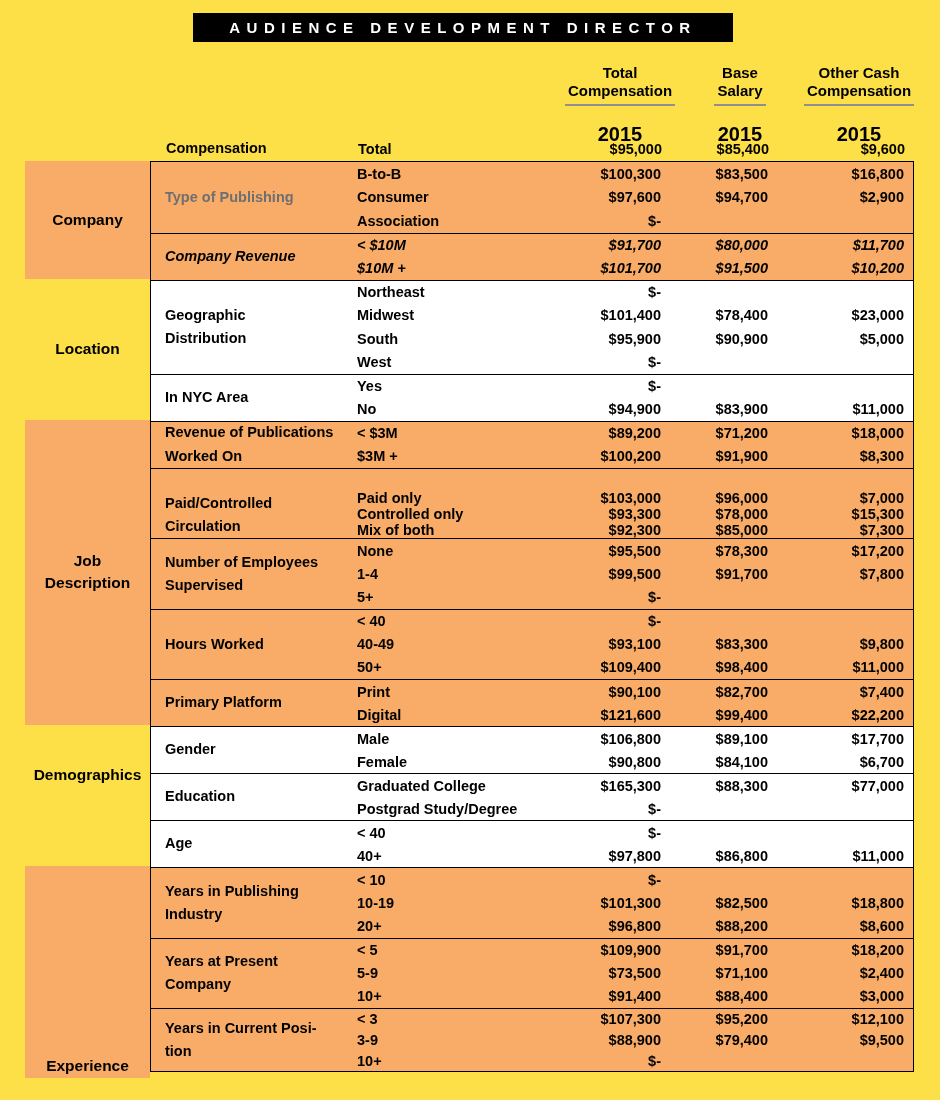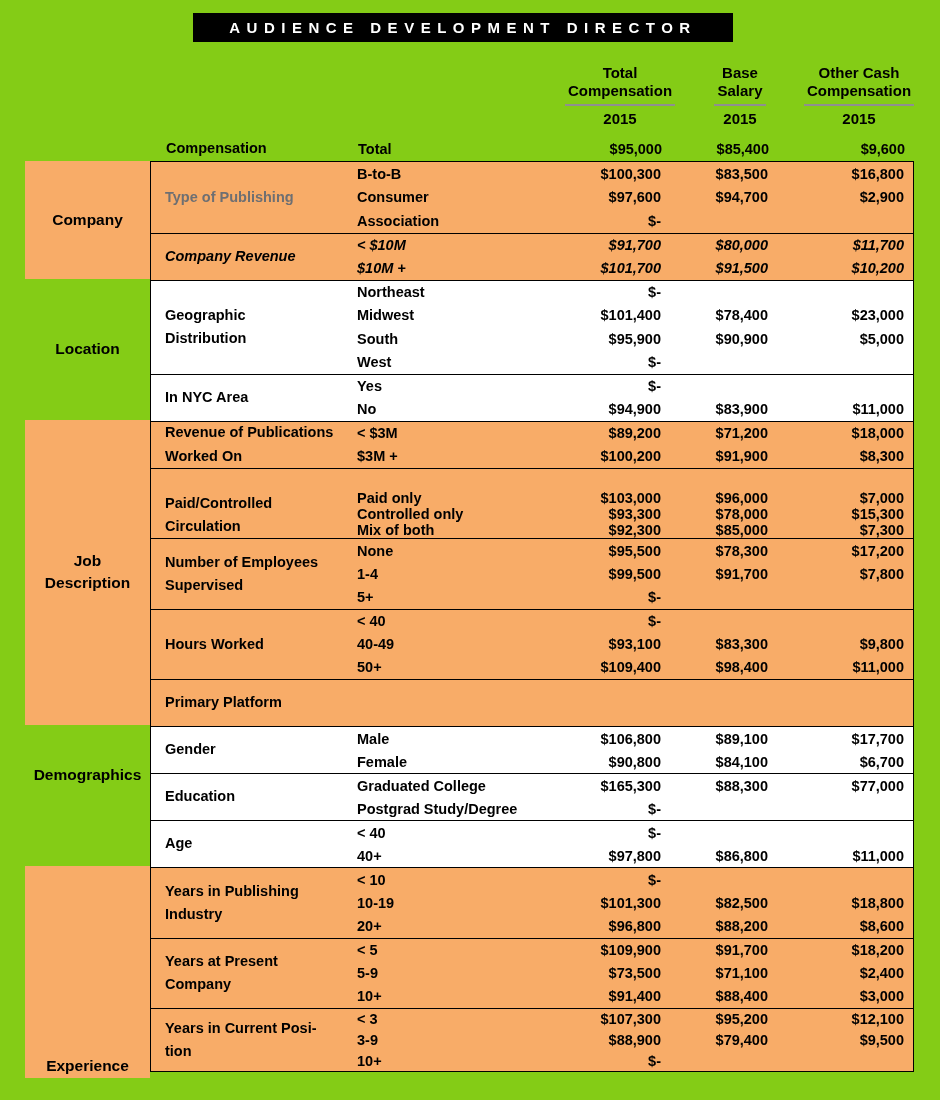--- a/index.html
+++ b/index.html
@@ -1,31 +1,31 @@
 <!DOCTYPE html>
 <html><head>
 <meta charset="utf-8">
 <style>
   html,body{margin:0;padding:0;background:#ffffff;}
   #page{
-    position:relative;width:940px;height:1100px;background:#84cc16;
+    position:relative;width:940px;height:1100px;background:#fde047;
     font-family:"Liberation Sans",sans-serif;color:#000;overflow:hidden;
     --hl:#F8AC68;--muted:#6E6F72;--rule:#8F8F8F;
   }
   .title-bar{
     position:absolute;left:193px;top:13px;width:540px;height:29px;
     background:#000;color:#fff;display:flex;align-items:center;justify-content:center;
     font-weight:bold;font-size:15px;letter-spacing:6.5px;white-space:nowrap;
   }
   .col-head-wrap{position:absolute;top:64px;text-align:center;}
   .col-head{
     display:inline-block;white-space:pre-line;font-weight:bold;font-size:15px;line-height:1.22;
     border-bottom:2.5px solid var(--rule);padding:0 3px 3px 3px;
   }
-  .year-wrap{position:absolute;top:110px;text-align:center;font-weight:bold;font-size:15px;}
+  .year-wrap{position:absolute;top:123px;text-align:center;font-weight:bold;font-size:20px;}
   #head0,#year0{left:545px;width:150px;}
   #head1,#year1{left:690px;width:100px;}
   #head2,#year2{left:789px;width:140px;}
 
   .g-label{
     width:206px;box-sizing:border-box;padding-left:14px;
     display:flex;align-items:center;
     font-weight:bold;font-size:14.5px;white-space:pre-line;line-height:1.6;
   }
   .g-label.muted{color:var(--muted);}
@@ -269,20 +269,34 @@
             <div class="t-row">
               <span class="r-label">50+</span>
               <span class="val">$109,400</span>
               <span class="val">$98,400</span>
               <span class="val">$11,000</span>
             </div>
           </div>
         </div>
         <div class="group" style="height: 47px;">
           <div class="g-label">Primary Platform</div>
+          <div class="g-rows">
+            <div class="t-row">
+              <span class="r-label">Print</span>
+              <span class="val">$90,100</span>
+              <span class="val">$82,700</span>
+              <span class="val">$7,400</span>
+            </div>
+            <div class="t-row">
+              <span class="r-label">Digital</span>
+              <span class="val">$121,600</span>
+              <span class="val">$99,400</span>
+              <span class="val">$22,200</span>
+            </div>
+          </div>
         </div>
       </div>
       <div class="section">
         <div class="group" style="height: 47px;">
           <div class="g-label">Gender</div>
           <div class="g-rows">
             <div class="t-row">
               <span class="r-label">Male</span>
               <span class="val">$106,800</span>
               <span class="val">$89,100</span>

